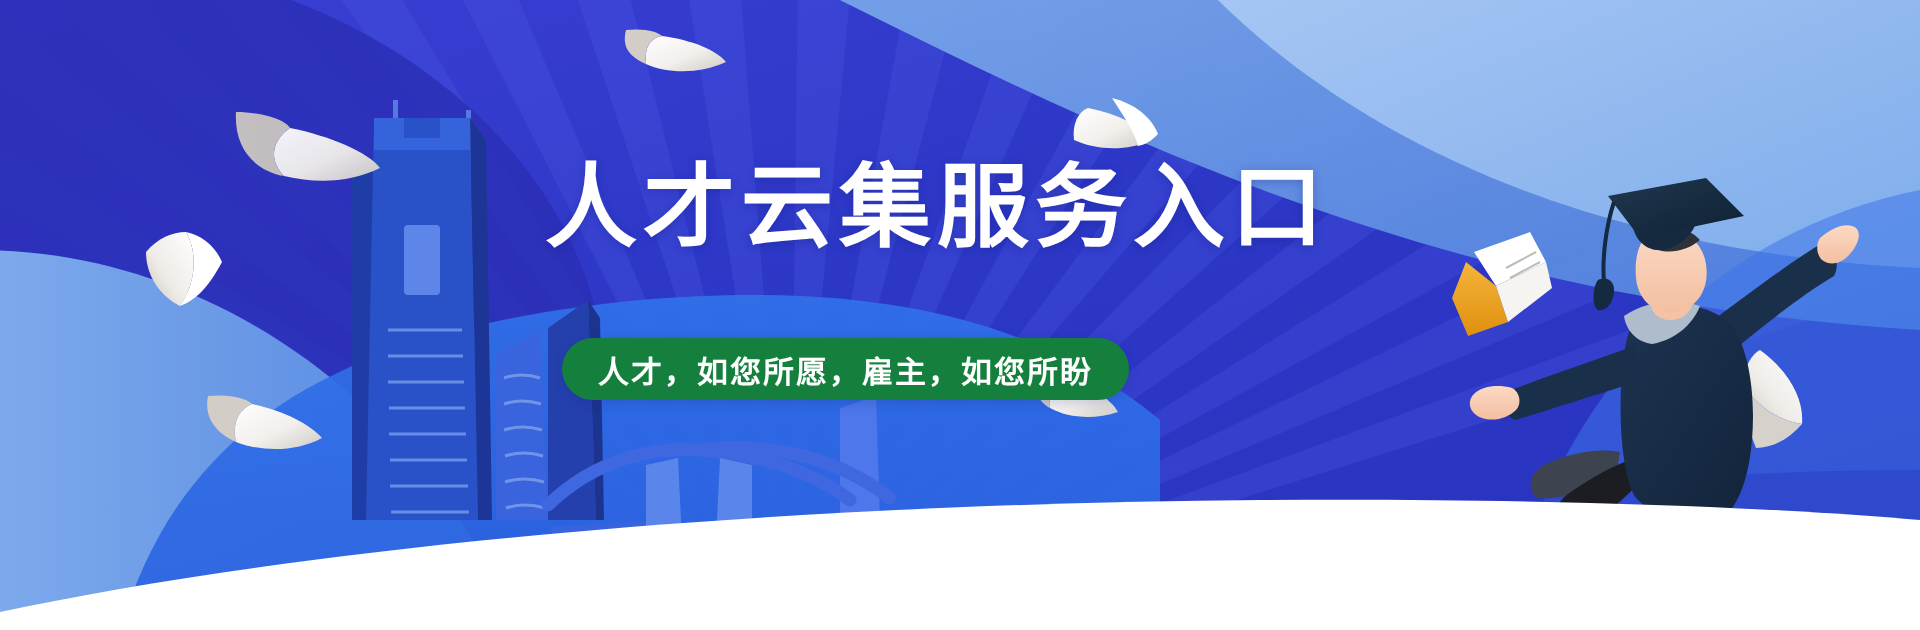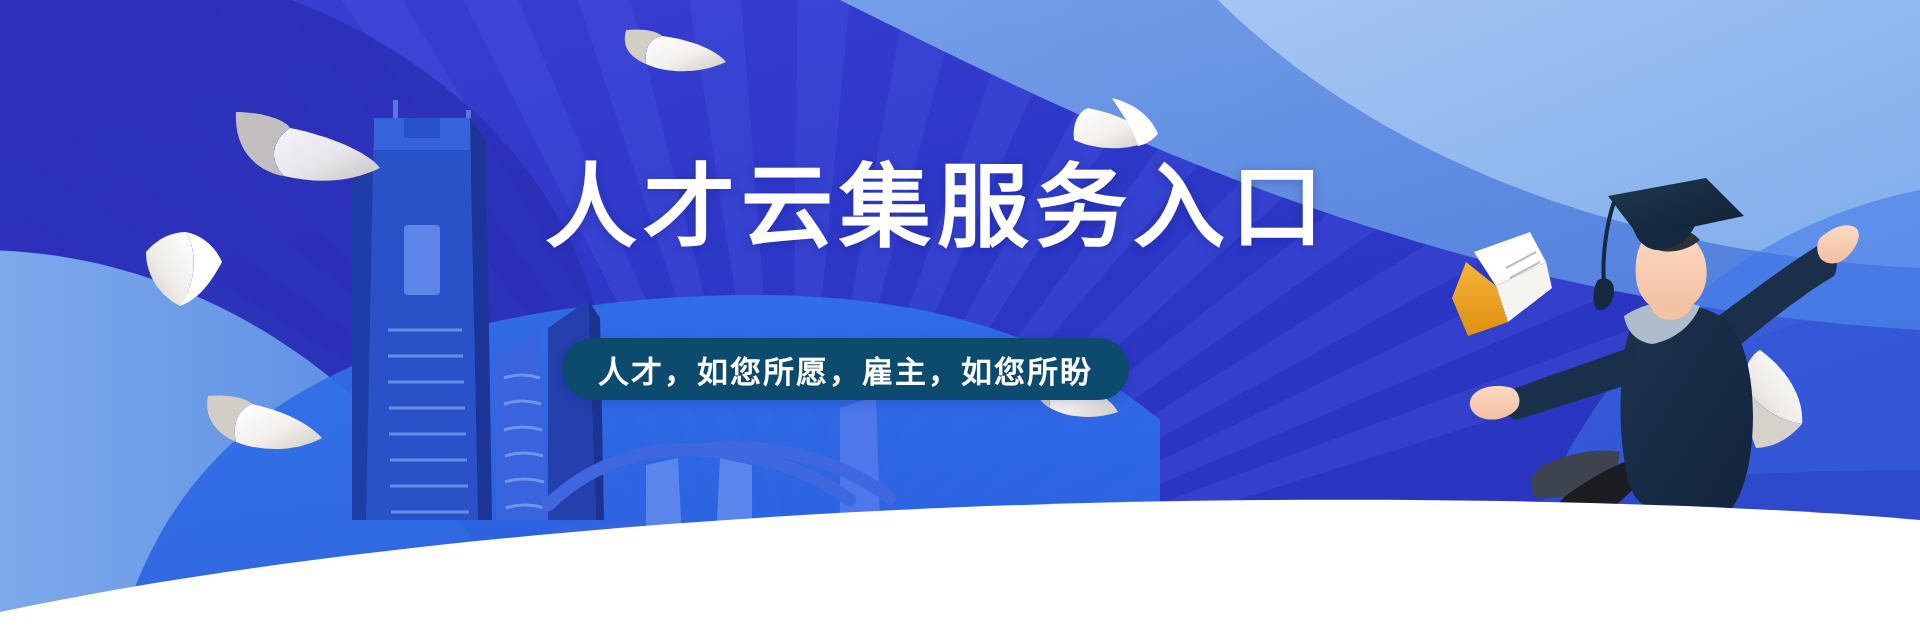--- a/index.html
+++ b/index.html
@@ -40,21 +40,21 @@
   }
   .pill{
     position:absolute;
     left:562px;
     top:338px;
     height:62px;
     padding:0 36px;
     display:flex;
     align-items:center;
     justify-content:center;
-    background:#0c4a6e;
+    background:#15803d;
     border-radius:34px;
     color:#ffffff;
     font-size:31px;
     font-weight:bold;
     letter-spacing:2px;
     white-space:nowrap;
     box-shadow:0 3px 12px rgba(20,30,120,.20);
   }
 </style>
 </head>

